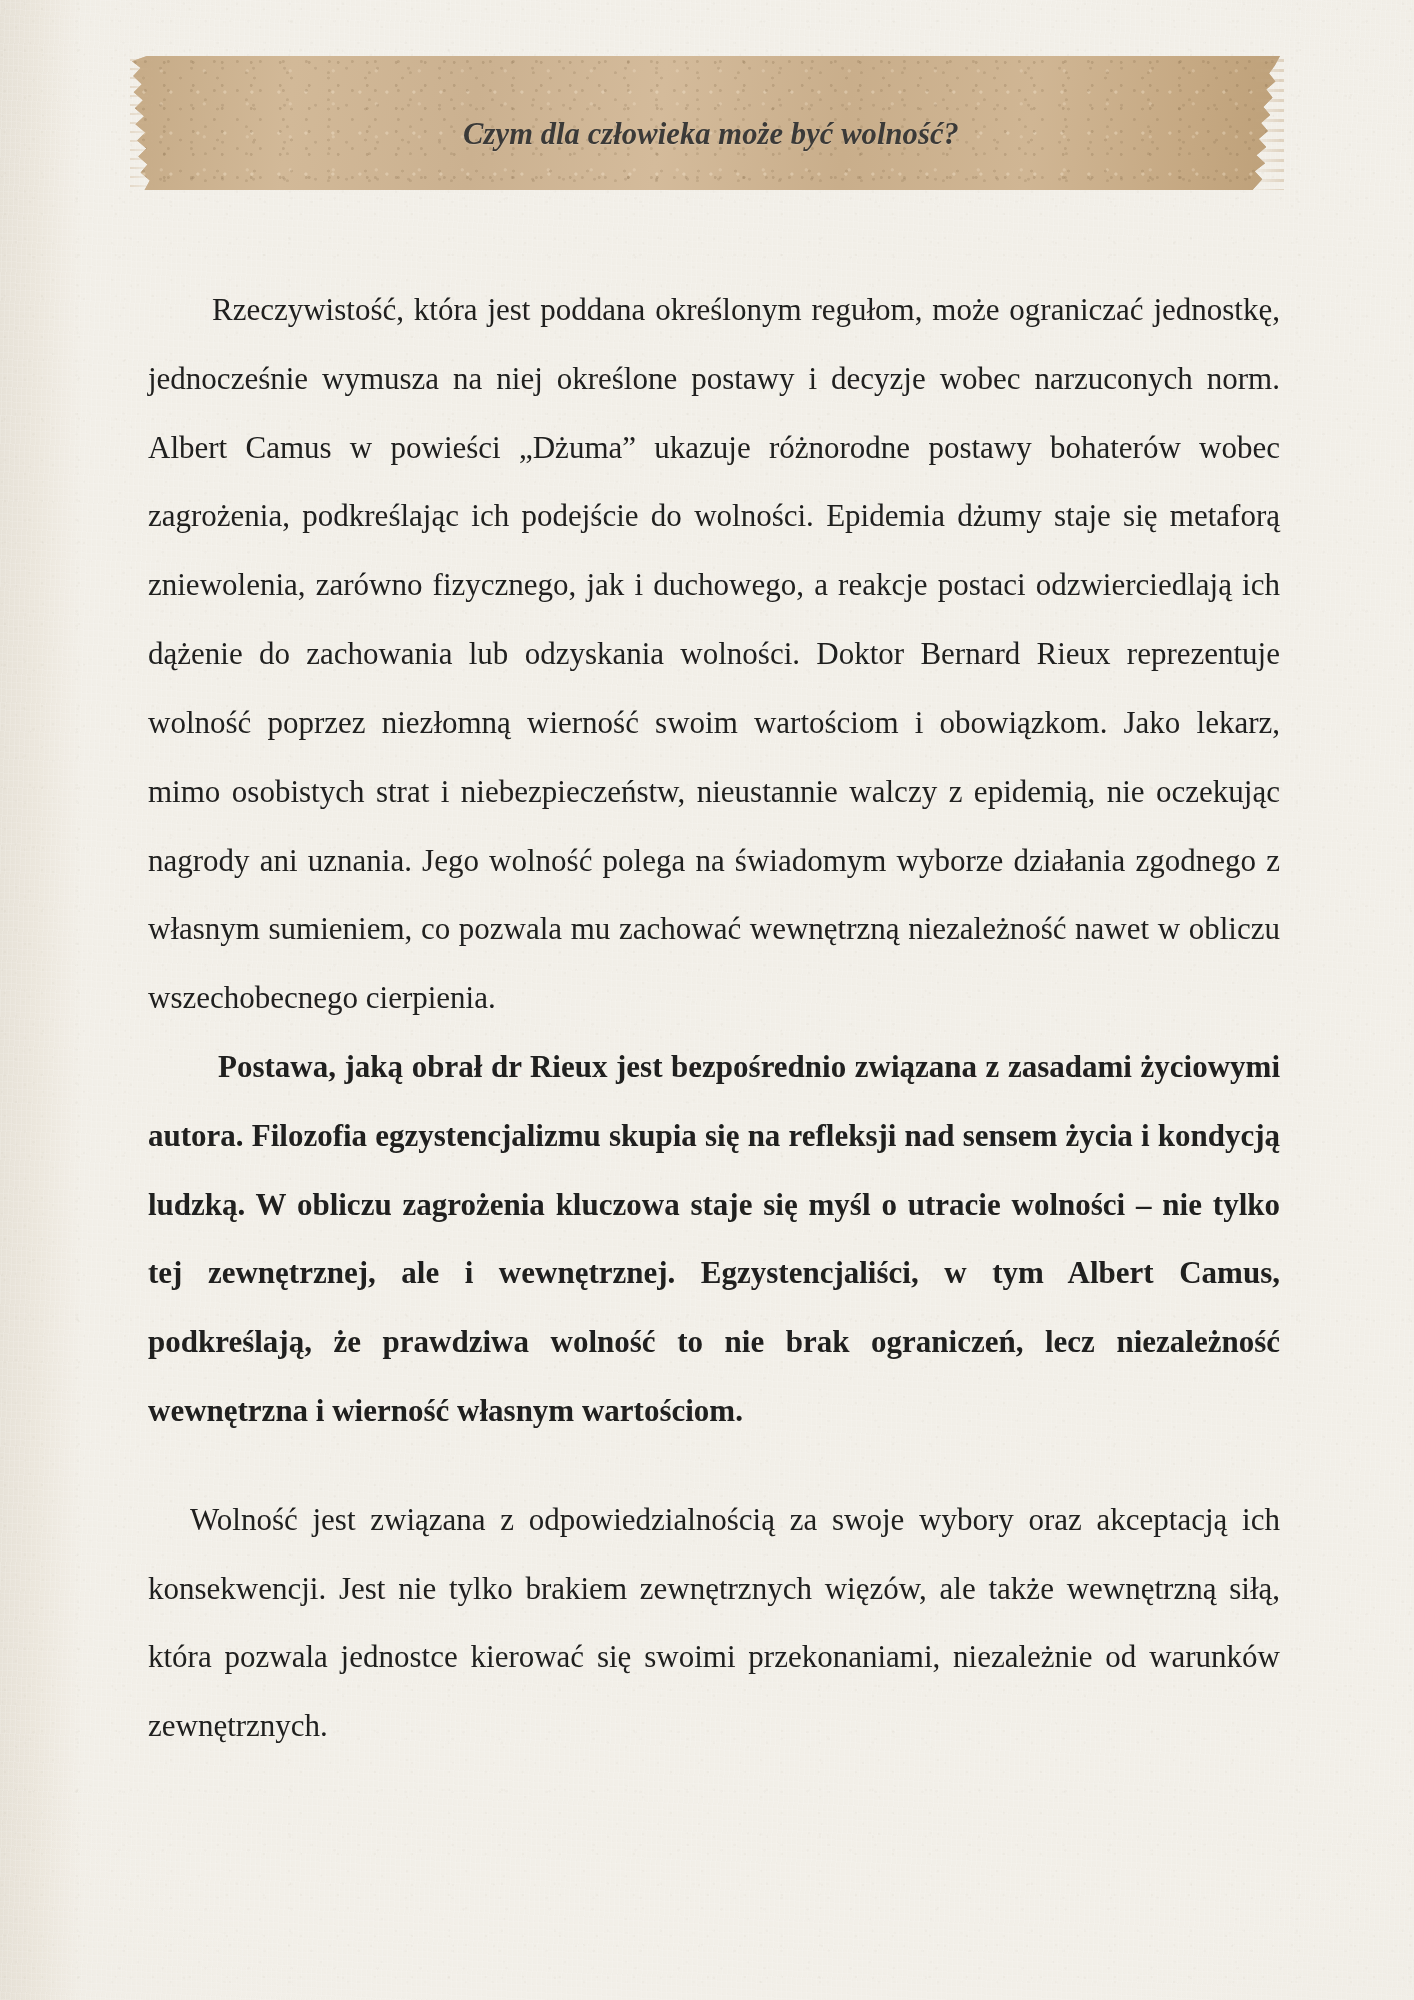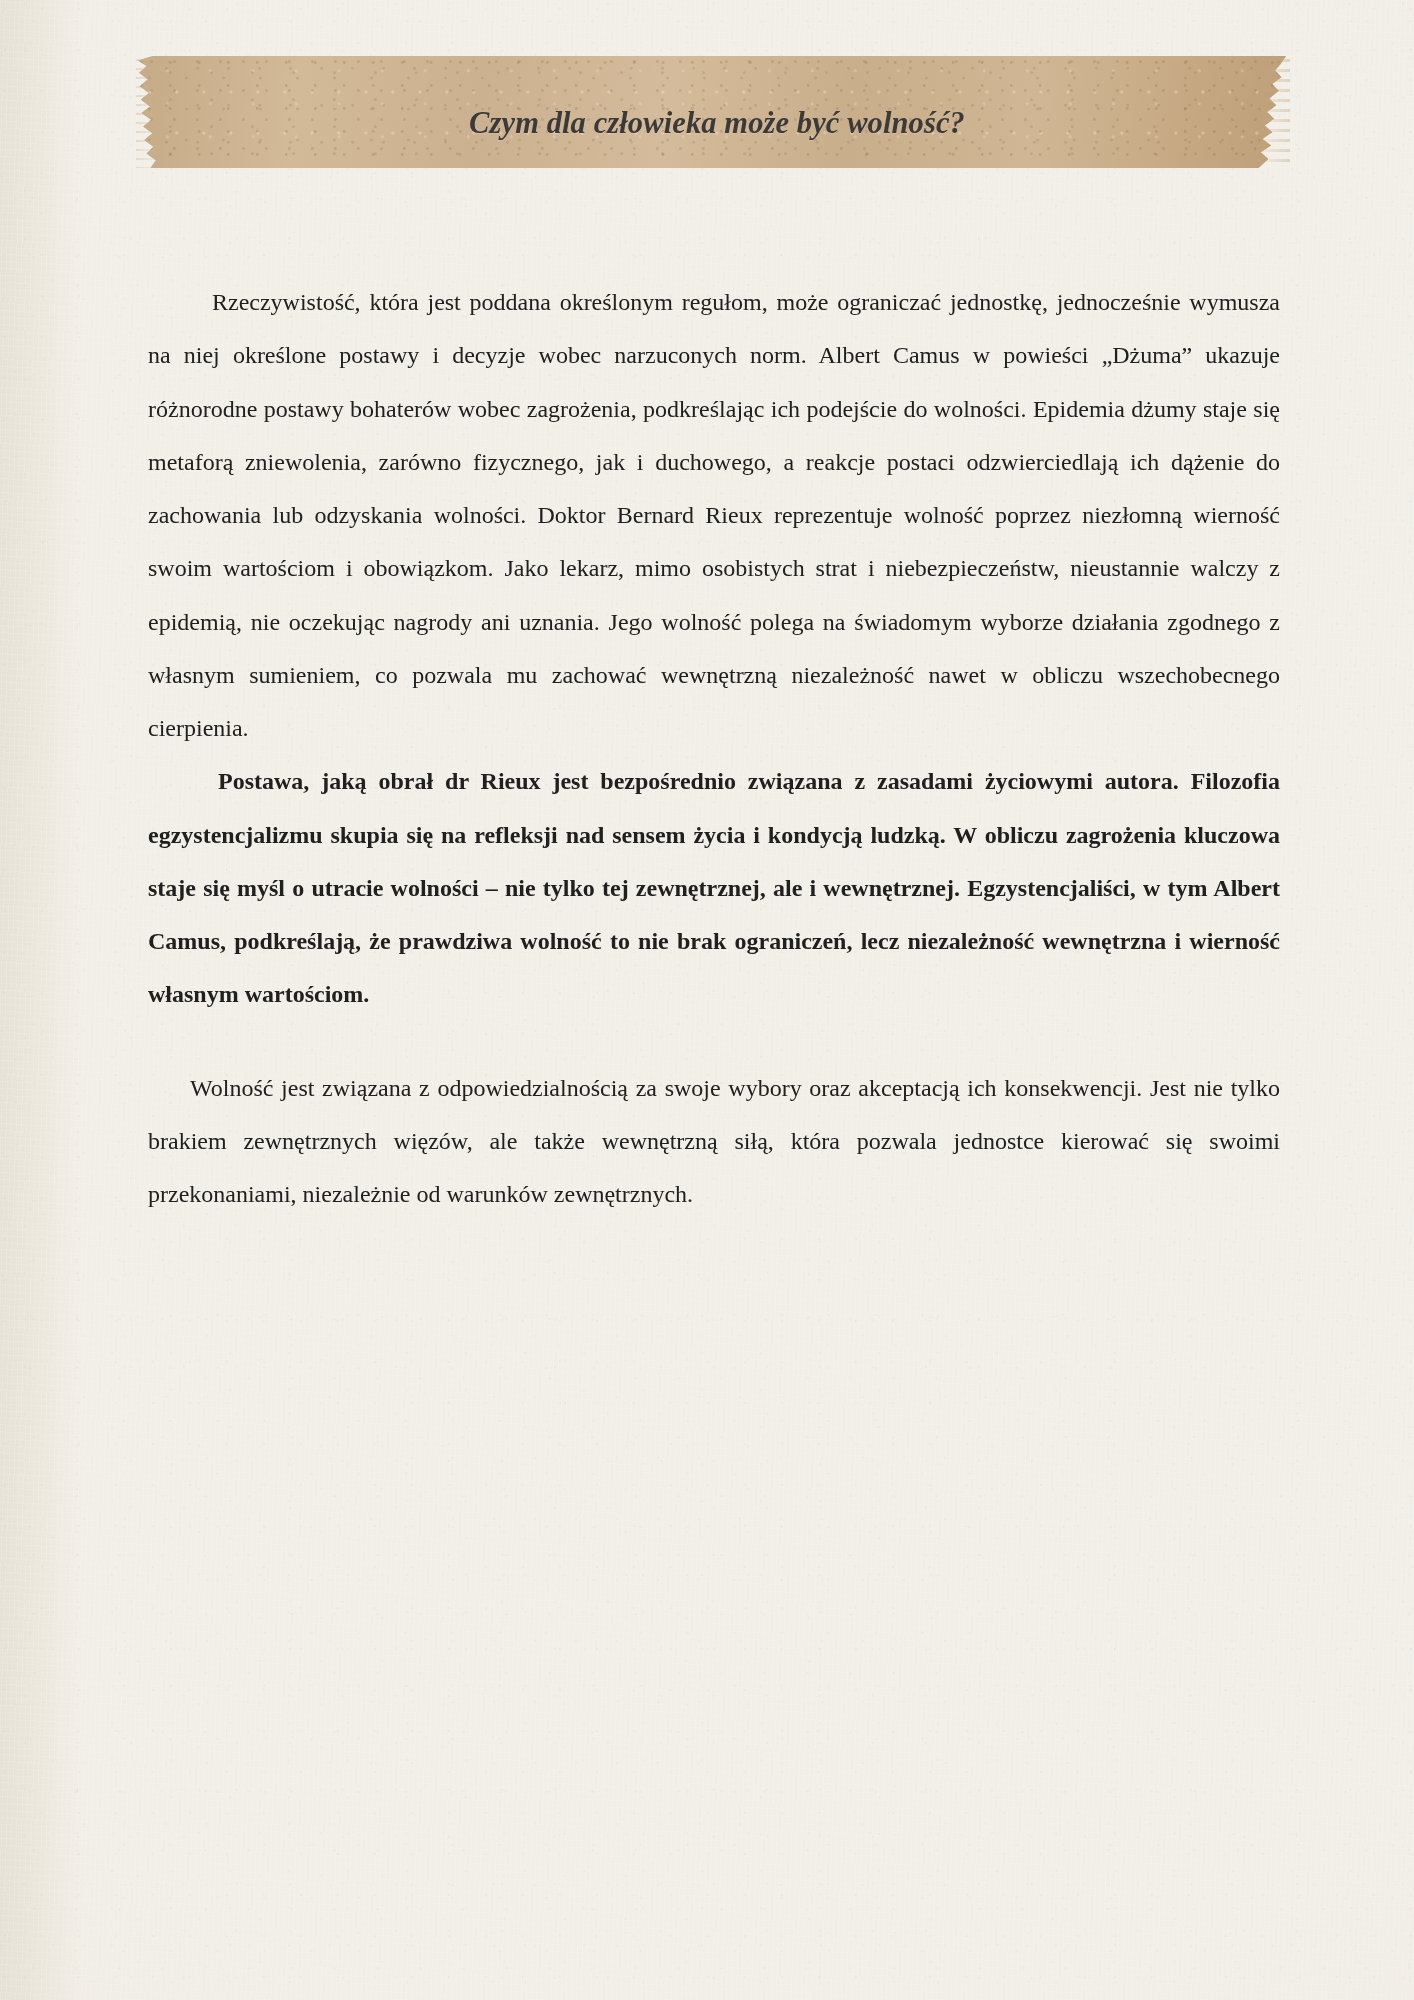--- a/index.html
+++ b/index.html
@@ -80,24 +80,24 @@
     background:
       radial-gradient(ellipse 115% 95% at 52% 48%,
         rgba(255,255,255,0) 0%,
         rgba(255,255,255,0) 58%,
         rgba(195,185,165,.10) 100%);
   }
 
   
   .banner-wrap {
     position: absolute;
-    left: 138px;
+    left: 132px;
     top: 56px;
     width: 1148px;
-    height: 112px;
+    height: 134px;
   }
 
   .banner {
     position: absolute;
     inset: 0;
     background-color: #cdb392;
     background-image:
       
       radial-gradient(circle at 11% 28%, rgba(120, 95, 62, .22) 0 1.1px, transparent 1.8px),
       radial-gradient(circle at 31% 71%, rgba(120, 95, 62, .18) 0 1.1px, transparent 1.8px),
@@ -193,21 +193,21 @@
   .content {
     position: absolute;
     left: 148px;
     top: 276px;
     width: 1132px;
   }
 
   .para {
     margin: 0;
     font-family: "Liberation Serif", "DejaVu Serif", serif;
-    font-size: 24px;
+    font-size: 31px;
     line-height: 2.22;
     color: #20201f;
     text-align: justify;
     text-justify: inter-word;
     hyphens: none;
   }
 
   .para.indent  { text-indent: 64px; }
   .para.indent2 { text-indent: 70px; font-weight: bold; }
   .para.indent3 { text-indent: 42px; }

